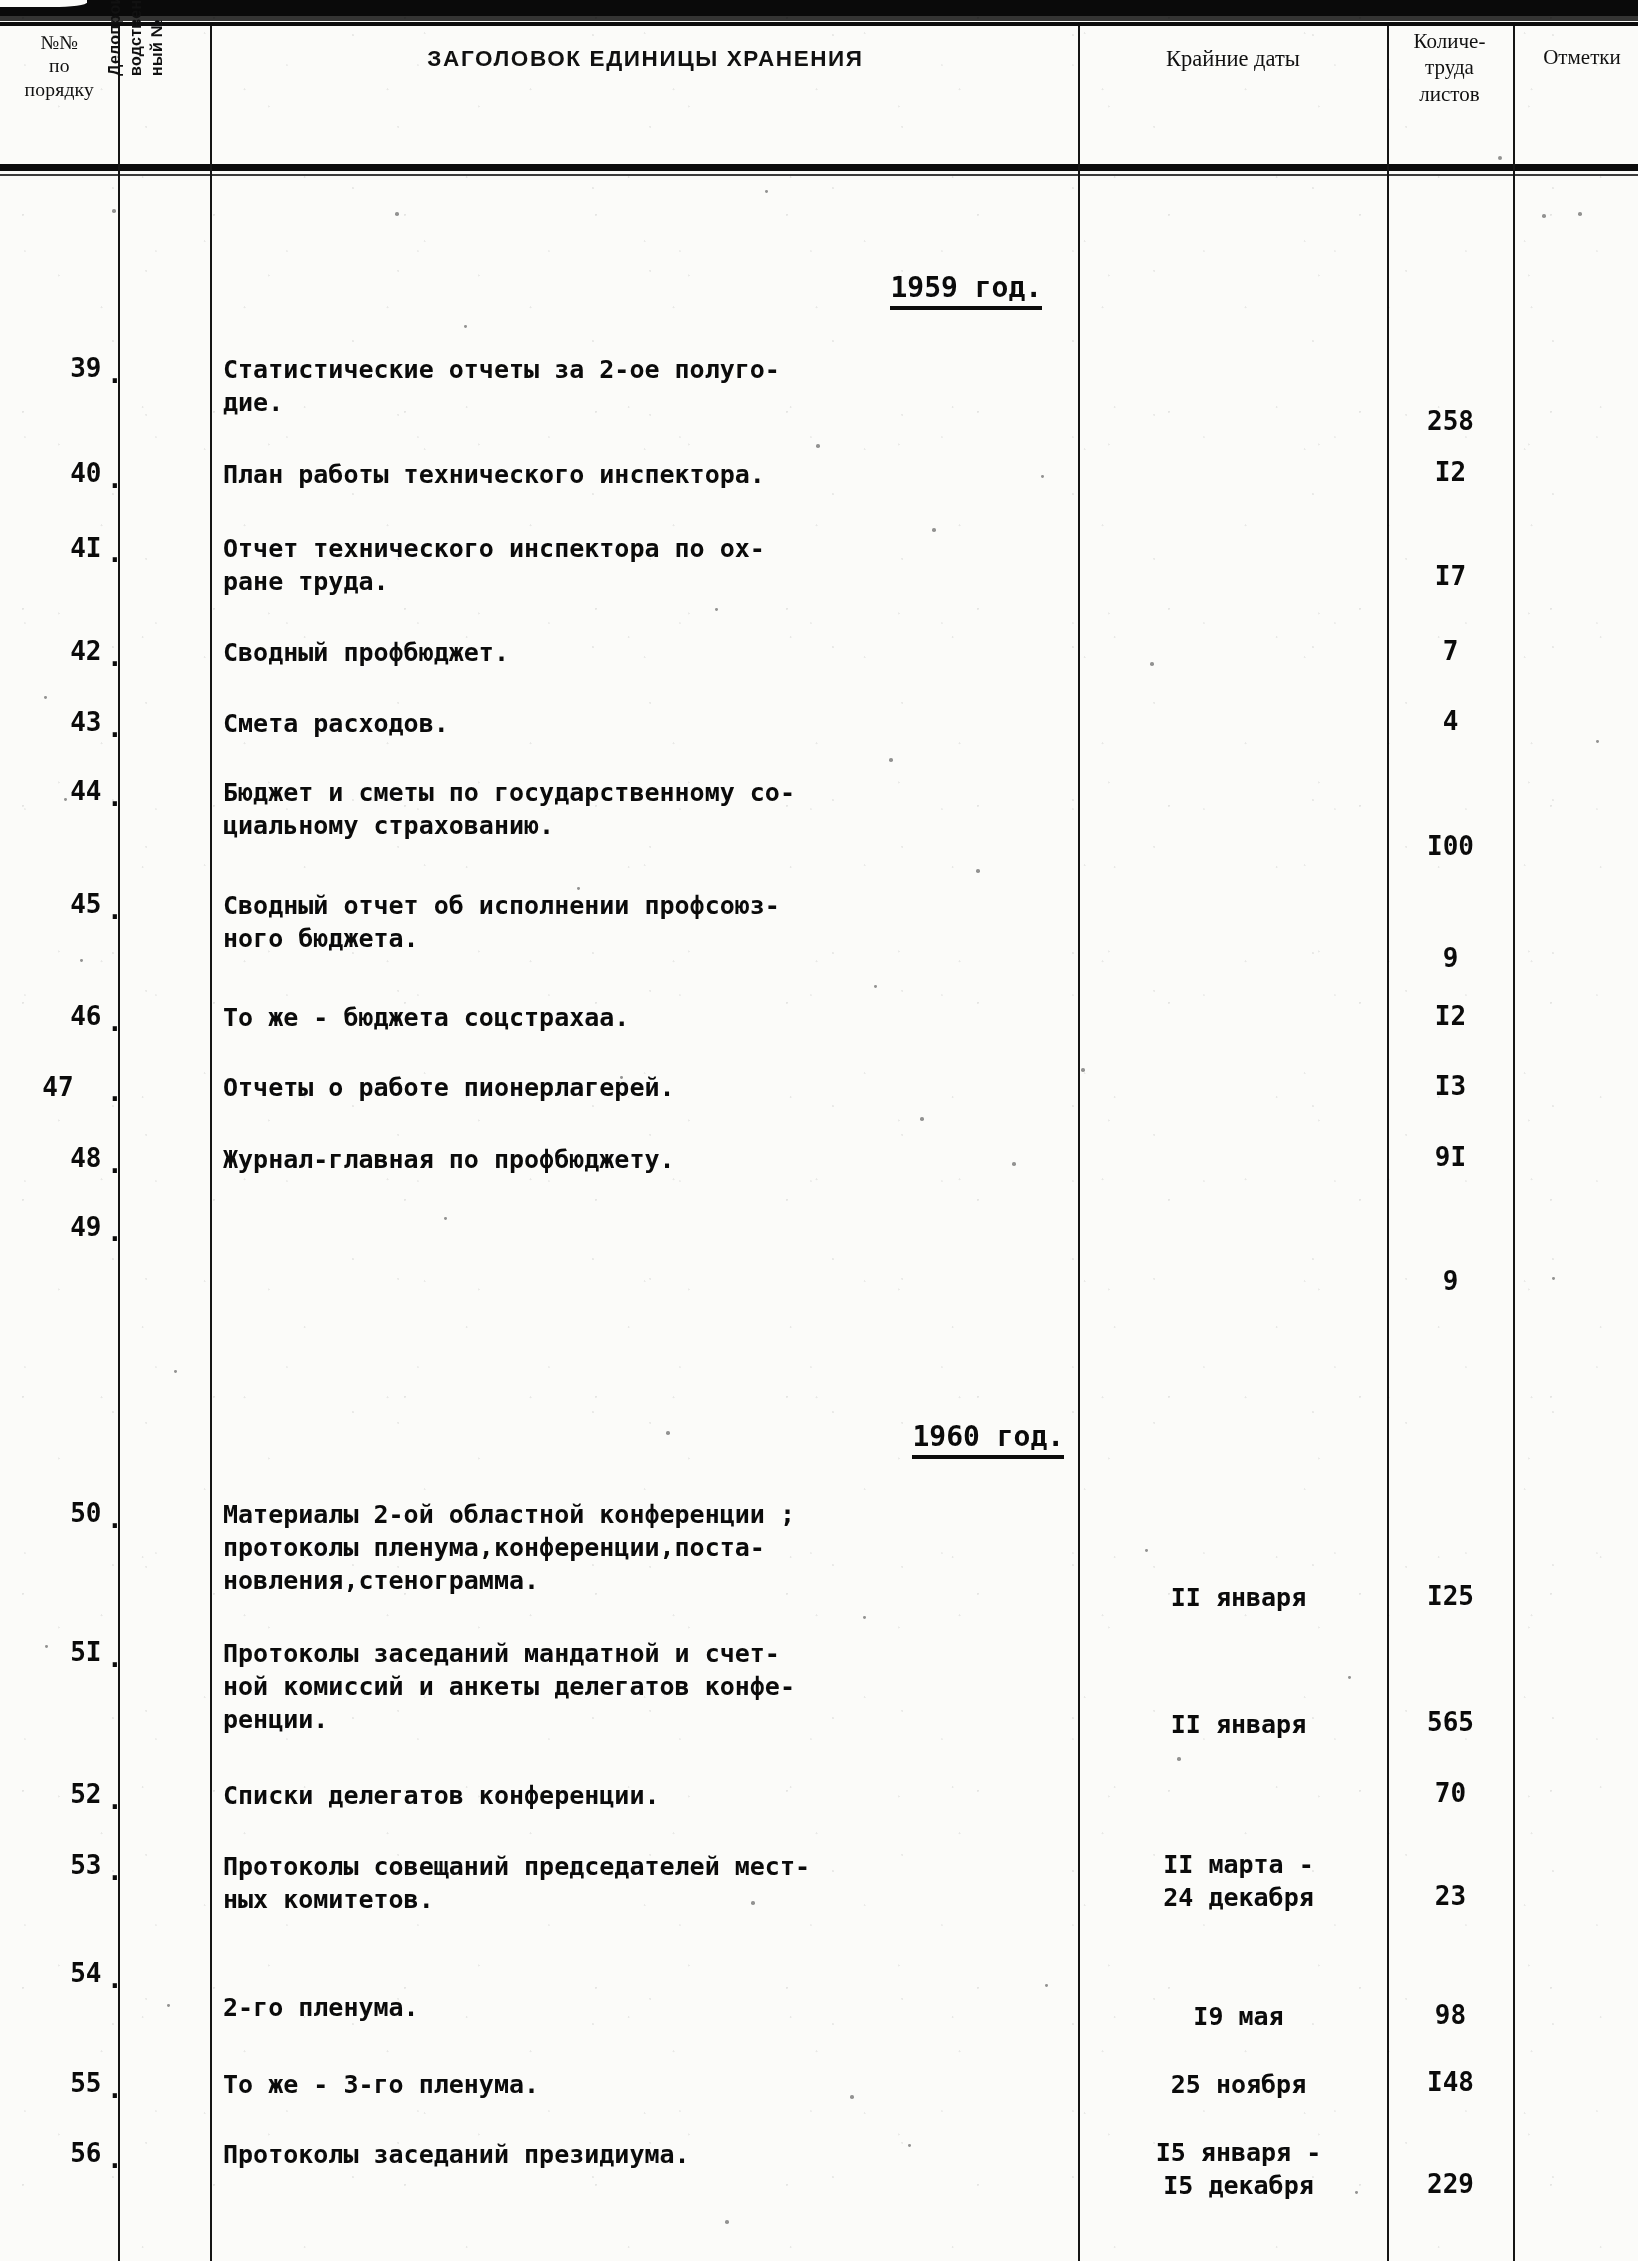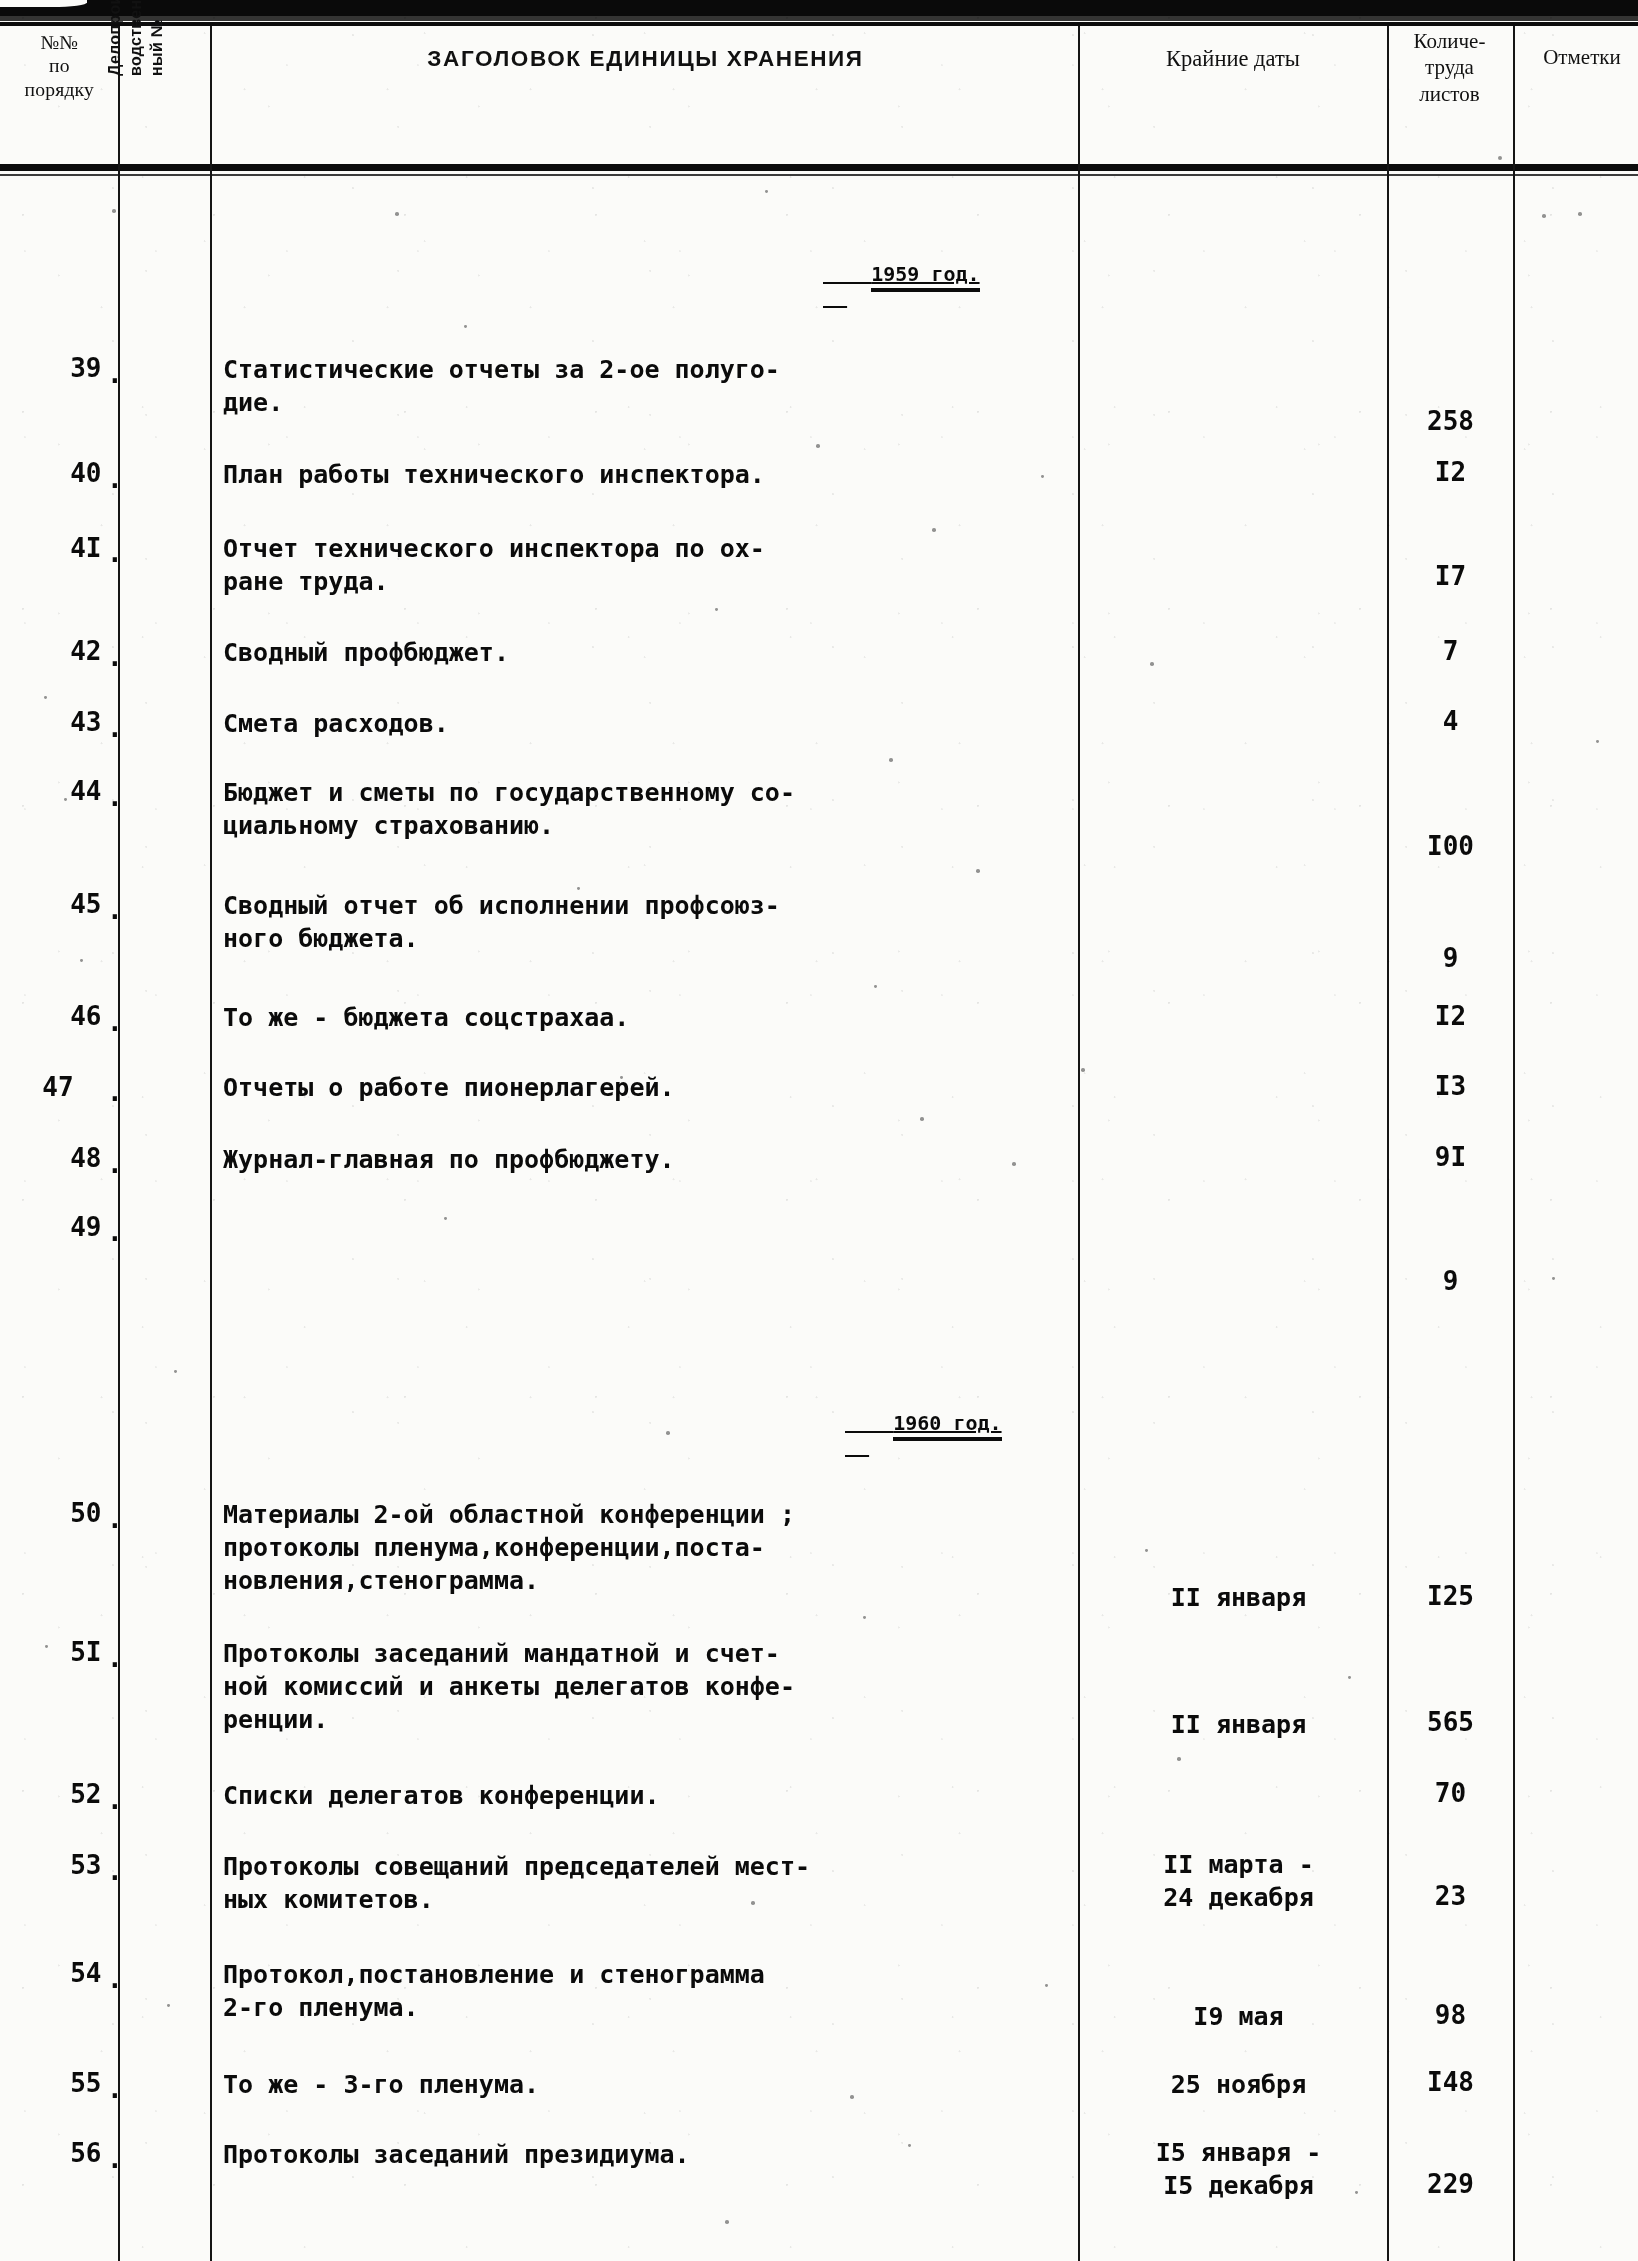--- a/index.html
+++ b/index.html
@@ -97,24 +97,23 @@
     position:absolute;left:1095px;width:287px;text-align:center;
     font-size:25px;line-height:33px;white-space:pre;
   }
   .count{
     position:absolute;left:1396px;width:109px;text-align:center;
     font-size:26px;line-height:1;
   }
 
   
   .yearhead{
-    position:absolute;font-size:20px;font-weight:700;
+    position:absolute;font-size:28px;font-weight:700;
     font-family:"DejaVu Sans Mono", monospace;
     white-space:pre;
-    text-decoration:underline;
   }
   .yearhead span.u{
     border-bottom:4.4px solid #0c0c0c;padding-bottom:2.2px;
   }
 
   
   .speck{position:absolute;background:#2a2a2a;border-radius:50%;opacity:.5;}
 </style>
 </head>
 <body>
@@ -237,21 +236,21 @@
   <div class="tw count" style="top:1780px;">70</div>
 
   <div class="tw rownum" style="left:14.5px;top:1852px;">53</div>
   <div class="tw rowdot" style="left:107px;top:1858px;">.</div>
   <div class="tw title" style="top:1850px;"><span>Протоколы совещаний председателей мест-</span><br><span>ных комитетов.</span></div>
   <div class="tw dates" style="top:1848px;"><span>II марта -</span><br><span>24 декабря</span></div>
   <div class="tw count" style="top:1883px;">23</div>
 
   <div class="tw rownum" style="left:14.5px;top:1960px;">54</div>
   <div class="tw rowdot" style="left:107px;top:1966px;">.</div>
-  <div class="tw title" style="top:1958px;"><span>Протокол,постановление и стенограмма</span><br><span>2-го пленума.</span></div>
+  <div class="tw title" style="top:1958px;"><br><span>2-го пленума.</span></div>
   <div class="tw dates" style="top:2000px;">I9 мая</div>
   <div class="tw count" style="top:2002px;">98</div>
 
   <div class="tw rownum" style="left:14.5px;top:2070px;">55</div>
   <div class="tw rowdot" style="left:107px;top:2076px;">.</div>
   <div class="tw title" style="top:2068px;">То же - 3-го пленума.</div>
   <div class="tw dates" style="top:2068px;">25 ноября</div>
   <div class="tw count" style="top:2069px;">I48</div>
 
   <div class="tw rownum" style="left:14.5px;top:2140px;">56</div>

